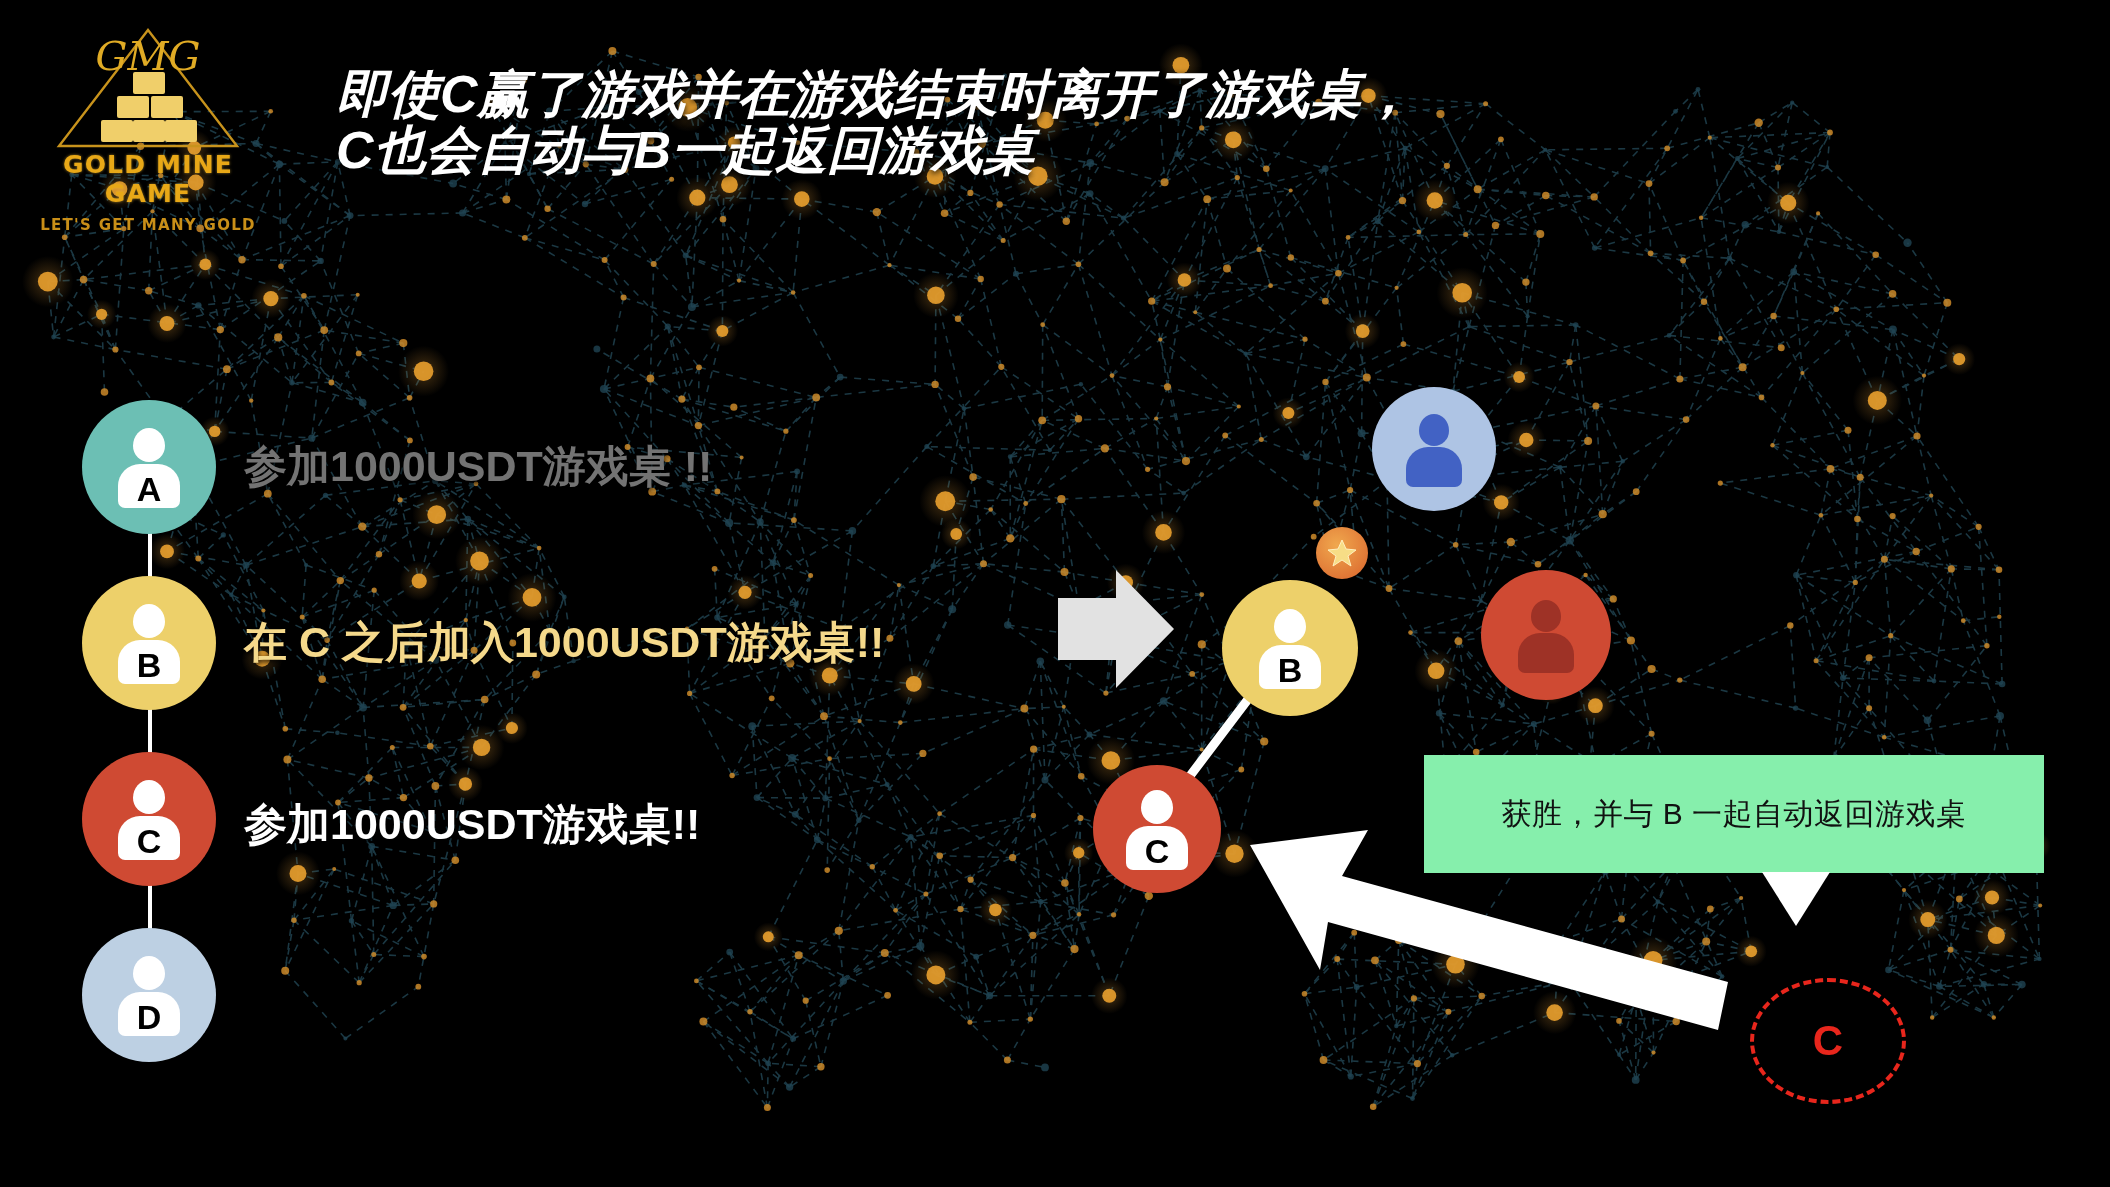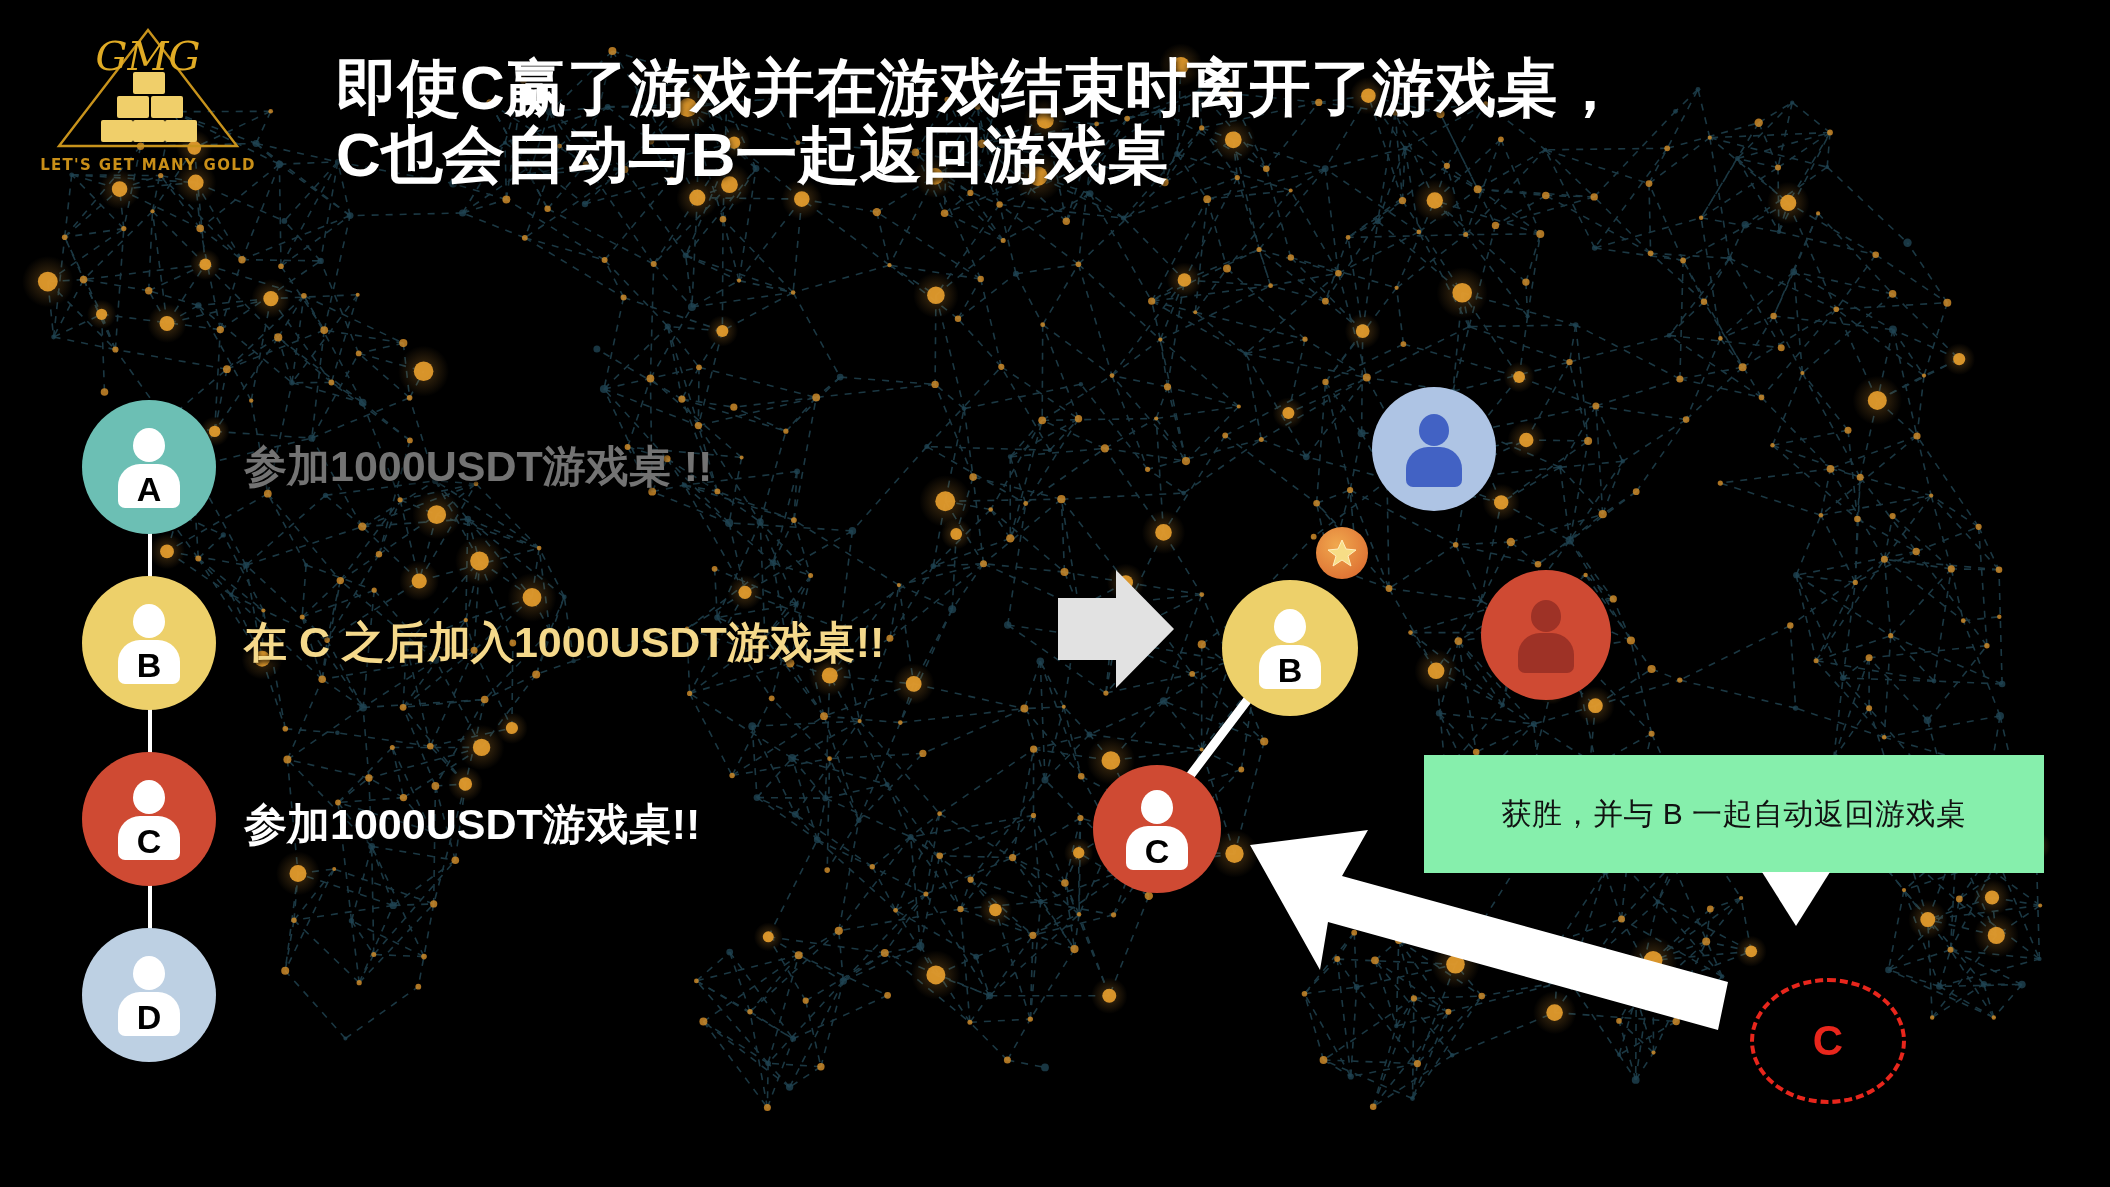--- a/index.html
+++ b/index.html
@@ -17,23 +17,23 @@
   #logo{position:absolute;left:18px;top:4px;width:260px;height:180px;text-align:center;}
   .logo-tri{position:relative;width:186px;height:122px;margin:22px auto 0;}
   .logo-tri svg{position:absolute;left:0;top:0;}
   .logo-main{font-family:"DejaVu Sans",sans-serif;font-weight:bold;font-size:25px;
       letter-spacing:1.2px;color:#e8a817;margin-top:2px;
       text-shadow:0 0 3px rgba(255,200,60,.6);}
   .logo-sub{font-family:"DejaVu Sans",sans-serif;font-weight:bold;font-size:15px;
       letter-spacing:1.3px;color:#c98f18;margin-top:8px;}
 
   
-  #title{position:absolute;left:336px;top:55px;width:1500px;color:#ffffff;
-      font-size:62px;line-height:1.08;font-weight:bold;letter-spacing:0px;
-      text-shadow:0 2px 6px rgba(0,0,0,.95);}
+  #title{position:absolute;left:336px;top:66px;width:1500px;color:#ffffff;
+      font-size:52px;line-height:1.08;font-weight:bold;letter-spacing:0px;
+      text-shadow:0 2px 6px rgba(0,0,0,.95);font-style:italic;}
   #title div{white-space:nowrap;}
 
   
   #players{position:absolute;left:82px;top:400px;}
   .prow{position:relative;height:135px;}
   .pcircle{position:absolute;left:0;top:0;width:134px;height:134px;border-radius:50%;
       display:flex;align-items:center;justify-content:center;}
   .plabel{position:absolute;left:162px;top:50%;transform:translateY(-50%);
       font-size:43px;font-weight:bold;white-space:nowrap;
       text-shadow:0 2px 5px rgba(0,0,0,.9);}
@@ -2270,20 +2270,21 @@
           <rect x="78" y="46" width="32" height="22" rx="2"></rect>
           <rect x="62" y="70" width="32" height="22" rx="2"></rect>
           <rect x="96" y="70" width="32" height="22" rx="2"></rect>
           <rect x="46" y="94" width="32" height="22" rx="2"></rect>
           <rect x="78" y="94" width="32" height="22" rx="2"></rect>
           <rect x="110" y="94" width="32" height="22" rx="2"></rect>
         </g>
         <text x="93" y="44" text-anchor="middle" font-family="DejaVu Serif, serif" font-size="40" fill="#e0ab25" font-style="italic">GMG</text>
       </svg>
     </div>
+    <div class="logo-main">GOLD MINE GAME</div>
     <div class="logo-sub">LET'S GET MANY GOLD</div>
   </div>
 
   <div id="title">
     <div>即使C赢了游戏并在游戏结束时离开了游戏桌，</div>
     <div>C也会自动与B一起返回游戏桌</div>
   </div>
 
   <div id="players">
 

